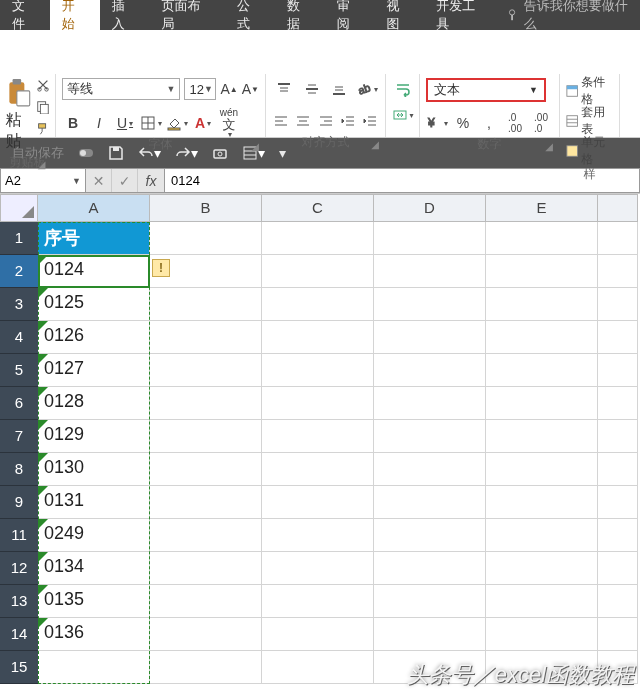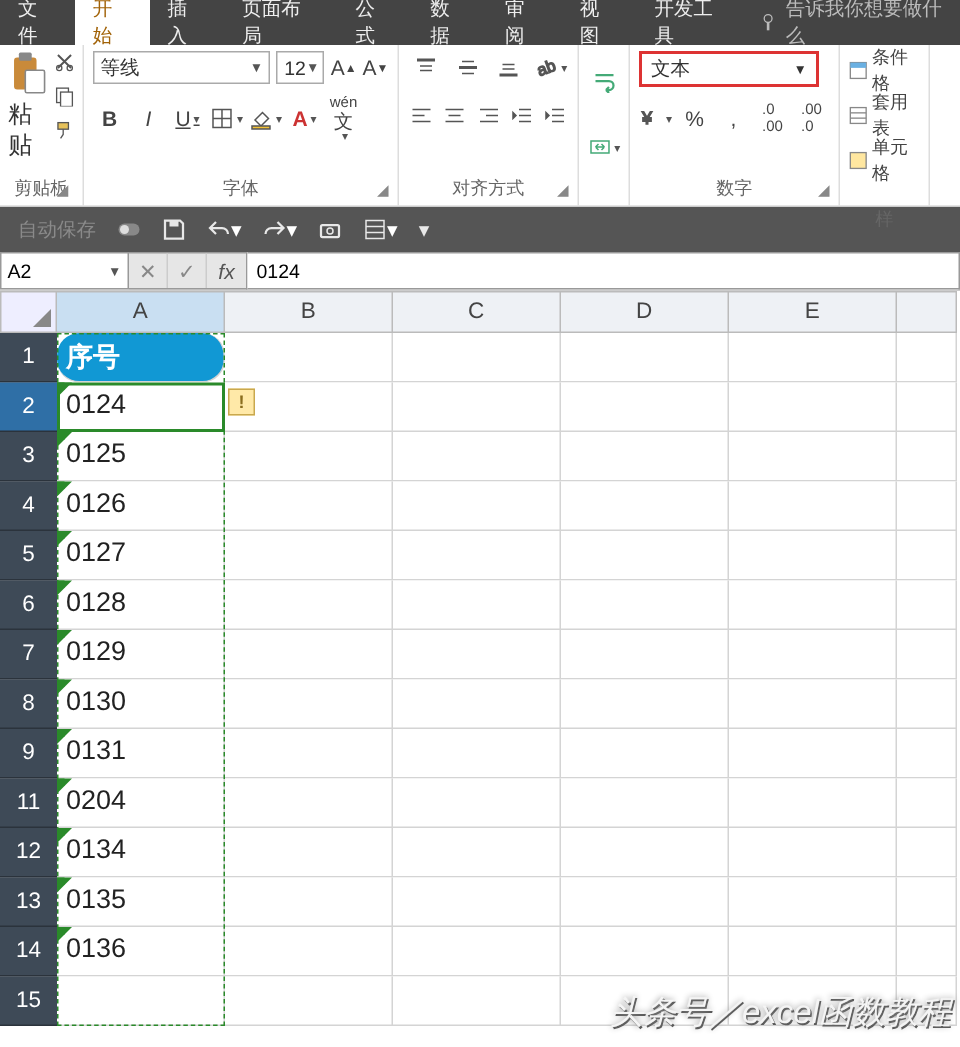--- a/index.html
+++ b/index.html
@@ -7,21 +7,21 @@
 
   
   .tabs { display: flex; background: #444; height: 30px; align-items: stretch; font-size: 13px; }
   .tab { padding: 6px 12px; color: #eee; cursor: pointer; display: flex; align-items: center; }
   .tab.active { background: #fff; color: #a16207; }
   .tell-me { color: #bbb; font-size: 13px; display: flex; align-items: center; gap: 4px; padding-left: 6px; }
   .tell-me svg { width: 14px; height: 14px; fill: #bbb; }
 
   
   .ribbon { background: #fff; border-bottom: 1px solid #ccc; height: 108px; display: flex; }
-  .group { border-right: 1px solid #ddd; padding: 4px 6px 2px 6px; display: flex; flex-direction: column; justify-content: space-between; }
+  .group { border-right: 1px solid #ddd; padding: 4px 6px 2px 6px; display: flex; flex-direction: column; justify-content: space-between; margin-top: 44px; }
   .group-body { display: flex; flex-direction: column; gap: 4px; flex: 1; }
   .group-label { font-size: 12px; color: #666; text-align: center; padding: 2px 0 1px 0; position: relative; }
   .group-label .launcher { position: absolute; right: 0; bottom: 2px; font-size: 10px; color: #888; }
 
   .clipboard { width: 56px; align-items:center; }
   .clipboard .paste-big { display:flex; flex-direction:column; align-items:center; gap:2px; }
   .clipboard .paste-big svg { width: 26px; height: 30px; }
   .clipboard .side-icons { display:flex; flex-direction:column; gap:4px; }
   .paste-row{display:flex; gap:4px; align-items:flex-start;}
   .clipboard .side-icons svg { width:14px; height:14px; fill:#555;}
@@ -43,21 +43,21 @@
 
   .align-group{width:120px;}
   .align-group .row{justify-content:space-around;}
   .align-group .row + .row{margin-top:6px;}
 
   .num-group{width:140px;}
   .num-format{border:2px solid #d33; height:24px; display:flex; align-items:center; padding:0 6px; font-size:13px; color:#333; width:120px;}
   .num-format .dd{margin-left:auto; font-size:9px;}
   .num-row{display:flex; gap:4px; margin-top:6px;}
 
-  .styles-group{width:60px; font-size:12px; color:#444;gap:16px;}
+  .styles-group{width:60px; font-size:12px; color:#444;}
   .style-line{display:flex; align-items:center; gap:3px; height:26px;}
   .style-line svg{width:14px;height:14px;}
 
   
   .qat { background:#555; height:30px; display:flex; align-items:center; gap:14px; padding:15px 12px;}
   .qat .slot{color:#fff; font-size:14px; display:flex;align-items:center;}
   .qat svg{width:16px;height:16px;fill:#e8e8e8;}
   .qat .faded{color:#8a8a8a; font-size:13px;}
 
   
@@ -75,21 +75,21 @@
   .corner{width:38px;background:#eef;border:1px solid #bbb;position:relative;}
   .corner::after{content:"";position:absolute;right:3px;bottom:3px;border:6px solid transparent;border-right-color:#888;border-bottom-color:#888;}
   .colh{width:112px;border:1px solid #bbb;border-left:none;background:#eef1f5;text-align:center;font-size:15px;color:#444;line-height:26px;}
   .colh.sel{background:#c9dff2;}
 
   .rows{}
   .row-line{display:flex;height:33px;}
   .rowh{width:38px;background:#3e4a57;color:#fff;text-align:center;font-size:15px;line-height:32px;border-bottom:1px solid #2b333c;}
   .rowh.sel{background:#2f6fa6;}
   .cell{width:112px;border:1px solid #d4d4d4;border-top:none;border-left:none;font-size:18px;color:#222;padding:4px 6px;position:relative;background:#fff;}
-  .cell.header-cell{background:#1198d4;color:#fff;font-weight:bold;border-radius:15px;}
+  .cell.header-cell{background:#1198d4;color:#fff;font-weight:bold;}
   .cell.textfmt::before{content:"";position:absolute;left:0;top:0;border:5px solid transparent;border-left-color:#2a8a2a;border-top-color:#2a8a2a;}
   .cell.sel{outline:2px solid #2a8a2a;outline-offset:-2px;}
   .selection-marquee{position:absolute;border:1.5px dashed #2a8a2a;pointer-events:none;}
 
   .warn-badge{position:absolute;left:152px;width:18px;height:18px;background:#ffe9a8;border:1px solid #c9a84e;display:flex;align-items:center;justify-content:center;font-size:12px;color:#8a6d1e;font-weight:bold;}
 
   .watermark{position:absolute;bottom:8px;right:6px;color:#f4f4f4;font-size:22px;font-weight:normal;font-style:italic;text-shadow:0 0 4px #888, 1px 1px 0 #555;white-space:nowrap;}
 </style>
 </head>
 <body>
@@ -458,21 +458,21 @@
         <div class="rowh">9</div>
         <div class="cell textfmt">0131</div>
         <div class="cell"></div>
         <div class="cell"></div>
         <div class="cell"></div>
         <div class="cell"></div>
         <div class="cell" style="width: 40px;"></div>
       </div>
       <div class="row-line">
         <div class="rowh">11</div>
-        <div class="cell textfmt">0204</div>
+        <div class="cell textfmt">0249</div>
         <div class="cell"></div>
         <div class="cell"></div>
         <div class="cell"></div>
         <div class="cell"></div>
         <div class="cell" style="width: 40px;"></div>
       </div>
       <div class="row-line">
         <div class="rowh">12</div>
         <div class="cell textfmt">0134</div>
         <div class="cell"></div>

